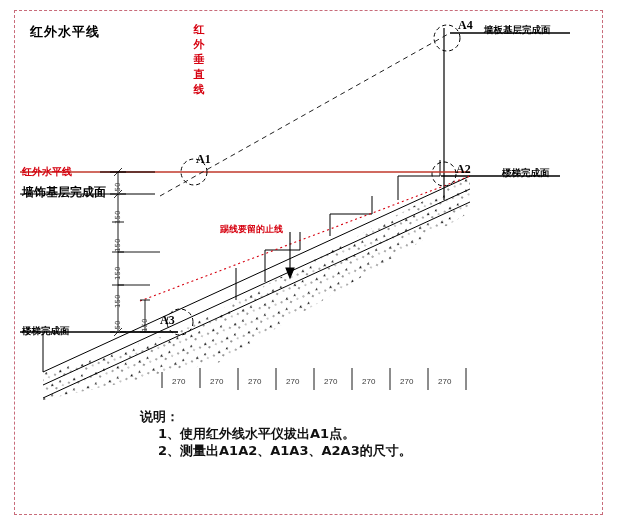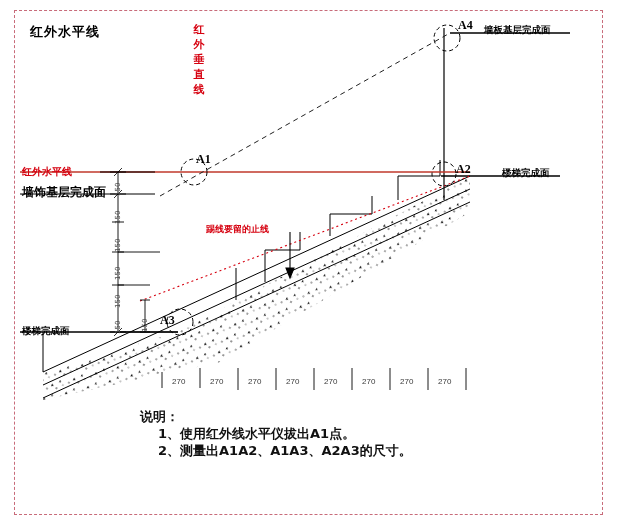--- a/index.html
+++ b/index.html
@@ -174,21 +174,21 @@
 <div class="lbl redlbl small-bold" style="left:22px;top:165px;font-size:10px;">红外水平线</div>
 
 <div class="lbl small-bold" style="left:22px;top:184px;font-size:12px;">墙饰基层完成面</div>
 
 <div class="lbl small-bold" style="left:484px;top:24px;font-size:9.5px;text-align:right;">墙板基层完成面</div>
 
 <div class="lbl small-bold" style="left:502px;top:167px;font-size:9.5px;">楼梯完成面</div>
 
 <div class="lbl small-bold" style="left:22px;top:325px;font-size:9.5px;">楼梯完成面</div>
 
-<div class="lbl redlbl" style="left:186px;top:223px;font-size:9px;padding-left:20px;">踢线要留的止线</div>
+<div class="lbl redlbl" style="left:200px;top:223px;font-size:9px;padding-left:20px;">踢线要留的止线</div>
 
 <div class="lbl ptlabel" style="left:196px;top:152px;">A1</div>
 <div class="lbl ptlabel" style="left:456px;top:152px;margin-top:10px;">A2</div>
 <div class="lbl ptlabel" style="left:160px;top:313px;">A3</div>
 <div class="lbl ptlabel" style="left:458px;top:18px;">A4</div>
 
 <div class="vdim" style="left:114px;top:196px;">150</div>
 <div class="vdim" style="left:114px;top:224px;">150</div>
 <div class="vdim" style="left:114px;top:252px;">150</div>
 <div class="vdim" style="left:114px;top:280px;">150</div>

